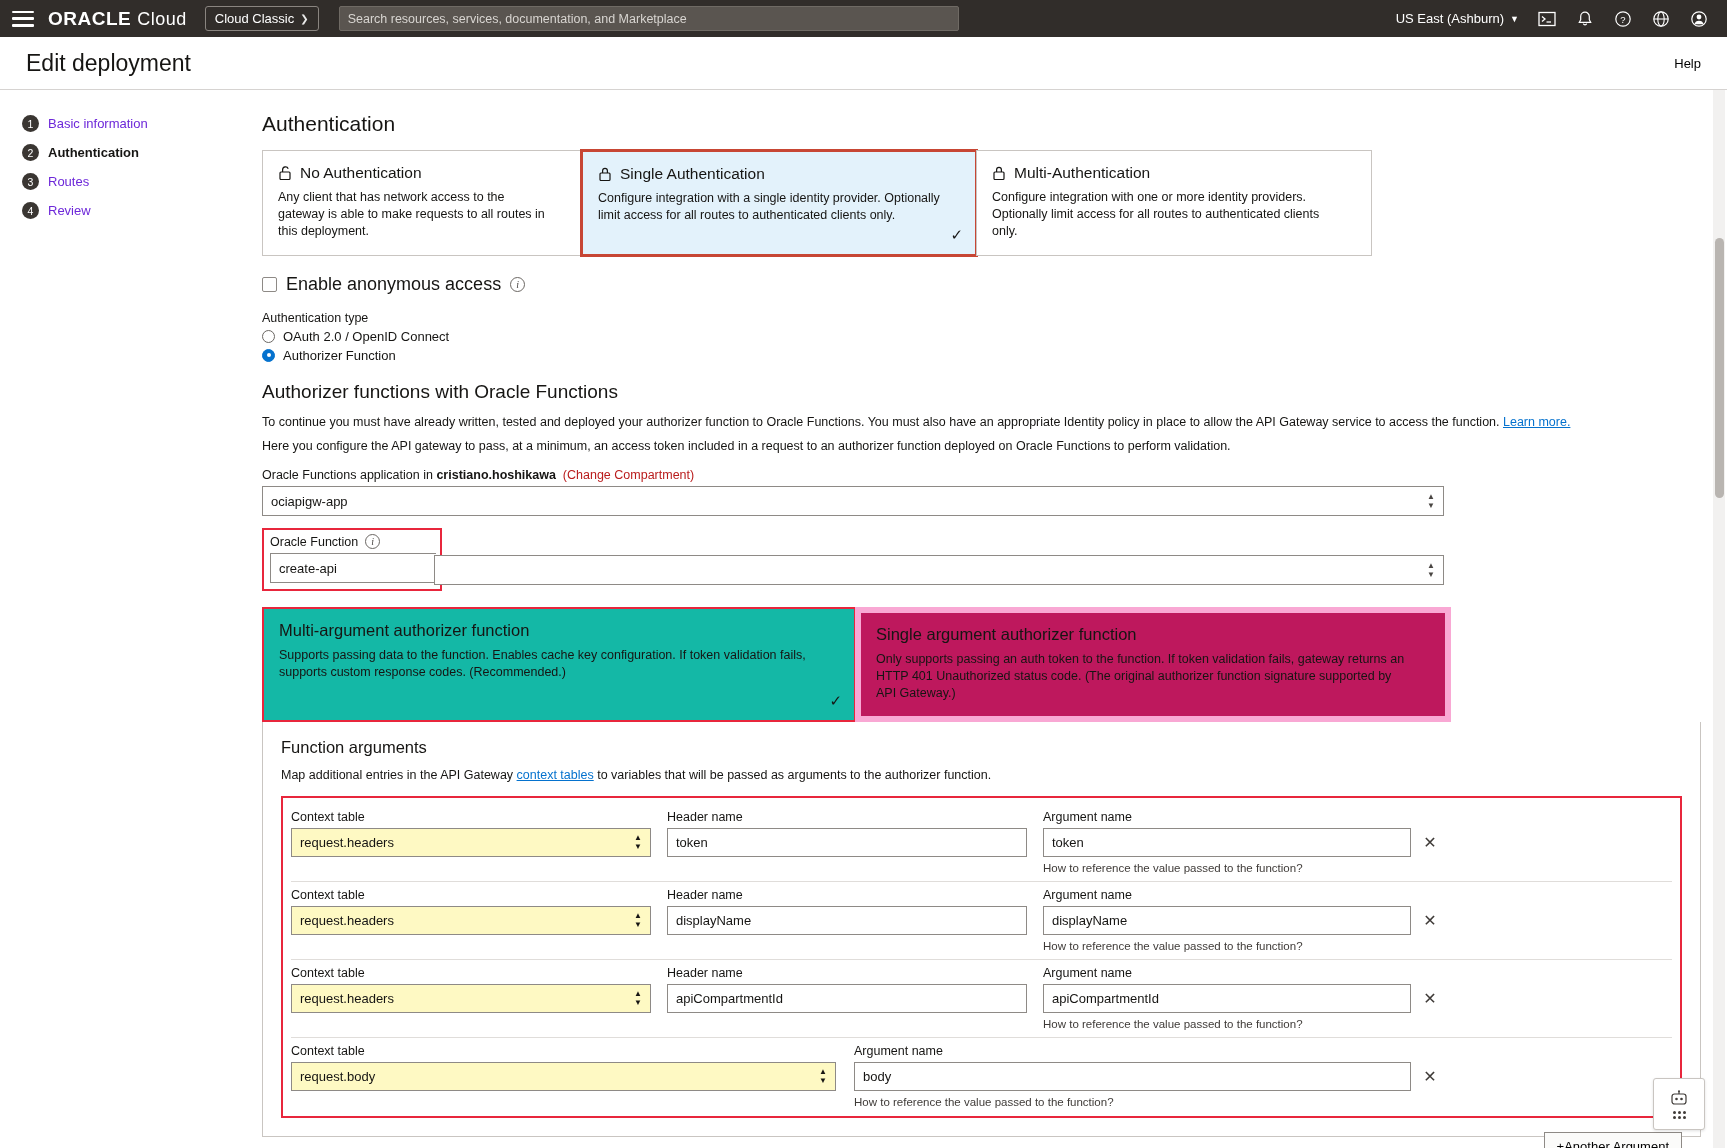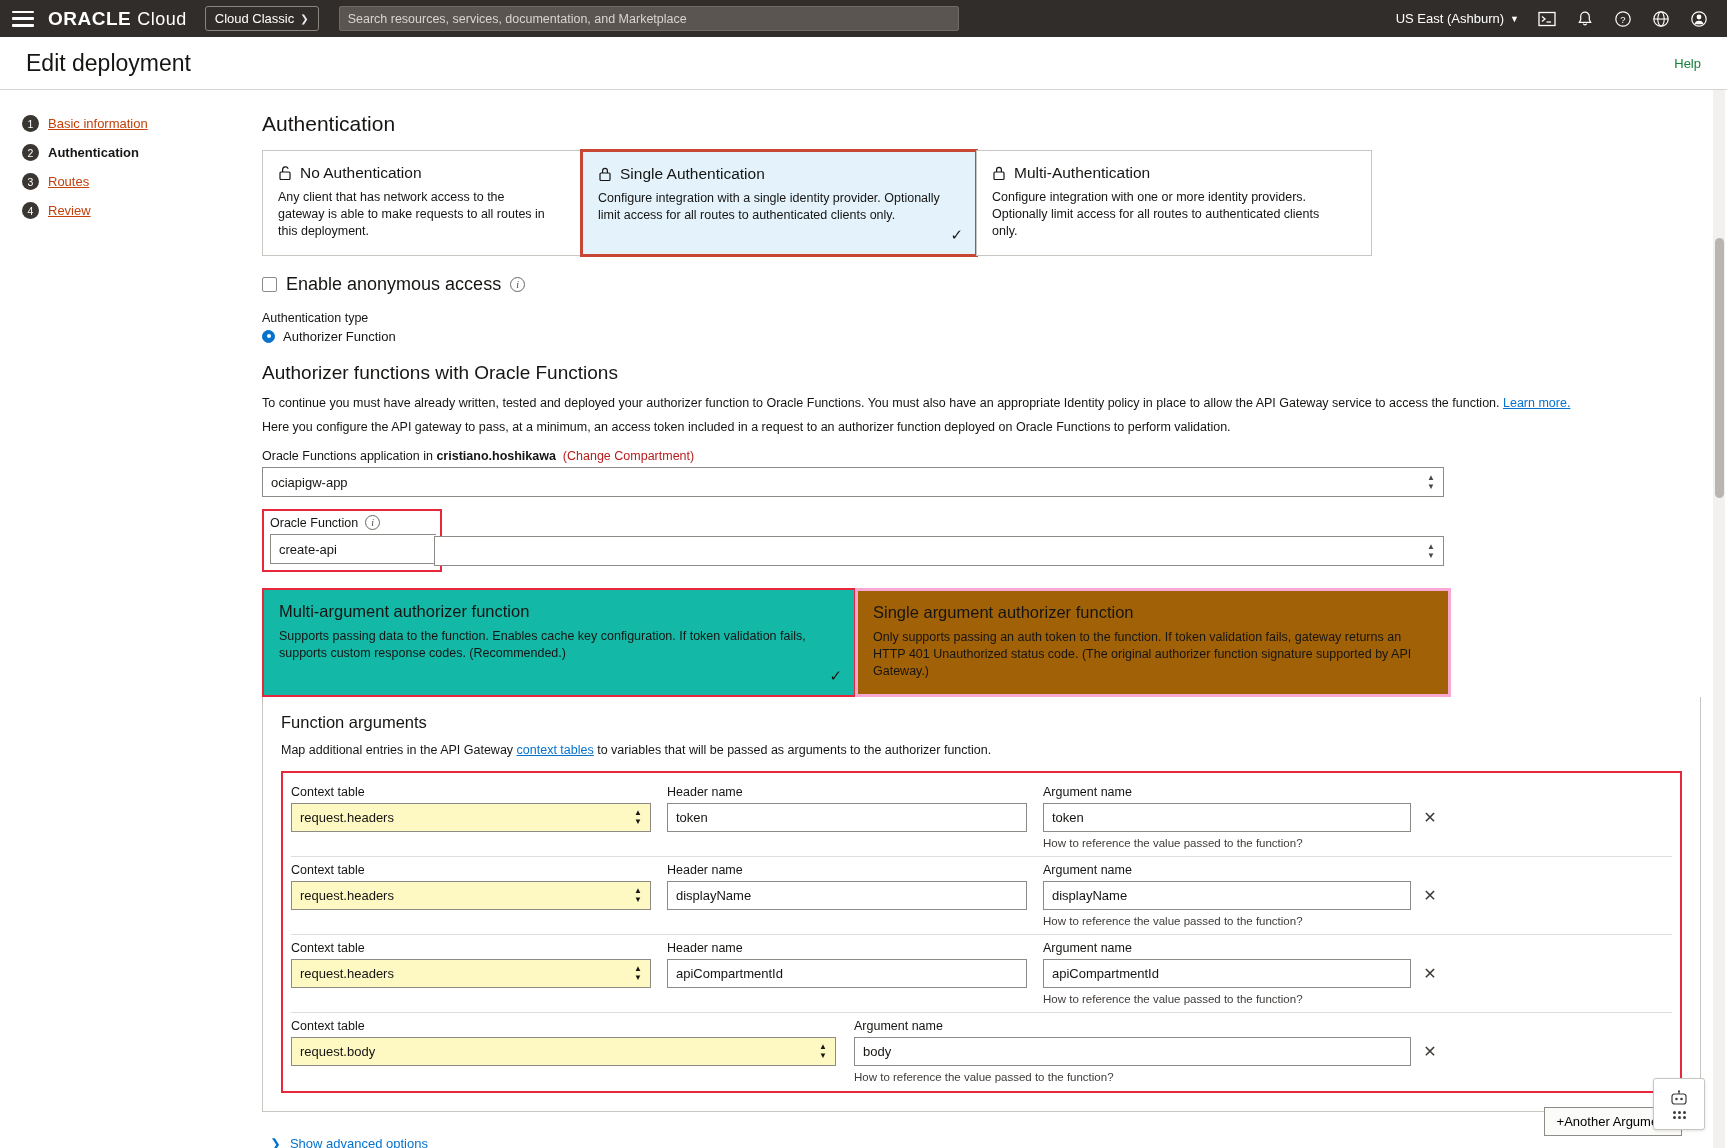--- a/index.html
+++ b/index.html
@@ -82,21 +82,21 @@
     height: 53px;
     border-bottom: 1px solid #d6d3d1;
     display: flex;
     align-items: center;
     padding: 0 26px;
     background: #fff;
   }
   .page-title { font-size: 23px; font-weight: 400; color: #161513; }
   .help-link {
     margin-left: auto;
-    color: #15803d;
+    color: #000000;
     font-size: 13px;
     text-decoration: none;
     cursor: pointer;
   }
   
   .body-wrap { display: flex; height: calc(1148px - 37px - 53px); }
   .sidebar {
     width: 262px;
     flex: 0 0 262px;
     padding: 25px 0 0 22px;
@@ -108,21 +108,21 @@
     cursor: pointer;
   }
   .step-num {
     width: 17px; height: 17px;
     border-radius: 50%;
     background: #3a3632;
     color: #fff;
     font-size: 10.5px;
     display: flex; align-items: center; justify-content: center;
   }
-  .step-label { font-size: 13px; color: #c2410c; text-decoration: underline; }
+  .step-label { font-size: 13px; color: #6d28d9; }
   .step.current .step-label { color: #161513; font-weight: 700; text-decoration: none; }
   .content {
     flex: 1;
     padding: 14px 26px 0 0;
     overflow: hidden;
     position: relative;
   }
   h2.section {
     font-size: 21px;
     font-weight: 400;
@@ -215,22 +215,22 @@
     color: #4a4643; font-size: 8px; line-height: 7px;
   }
   .boxed-red {
     border: 2px solid #e8263c;
     padding: 4px 6px 6px 6px;
     display: inline-block;
   }
   
   .argfn-cards { display: flex; margin-top: 16px; }
   .argfn-card {
-    border: 3px solid #f9a8d4;
-    background: #a16207;
+    border: 6px solid #f9a8d4;
+    background: #be185d;
     padding: 12px 15px 14px 15px;
     position: relative;
     cursor: pointer;
   }
   .argfn-card.left { width: 594px; }
   .argfn-card.right { width: 596px; margin-left: -1px; }
   .argfn-card.selected {
     background: #14b8a6;
     border: 2px solid #e8263c;
   }
@@ -476,20 +476,24 @@
     </div>
 
     <div class="cb-row row-gap-18">
       <span class="cb"></span>
       <span class="cb-label">Enable anonymous access</span>
       <span class="info-icon">i</span>
     </div>
 
     <div class="field-label">Authentication type</div>
     <div class="radio-row">
+      <span class="radio"></span>
+      <span class="radio-label">OAuth 2.0 / OpenID Connect</span>
+    </div>
+    <div class="radio-row">
       <span class="radio on"></span>
       <span class="radio-label">Authorizer Function</span>
     </div>
 
     <h3 class="sub">Authorizer functions with Oracle Functions</h3>
     <div class="para">
       <span>To continue you must have already written, tested and deployed your authorizer function to Oracle Functions. You must also have an appropriate Identity policy in place to allow the API Gateway service to access the function.</span>
       <span class="link">Learn more.</span>
     </div>
     <div class="para">Here you configure the API gateway to pass, at a minimum, an access token included in a request to an authorizer function deployed on Oracle Functions to perform validation.</div>

